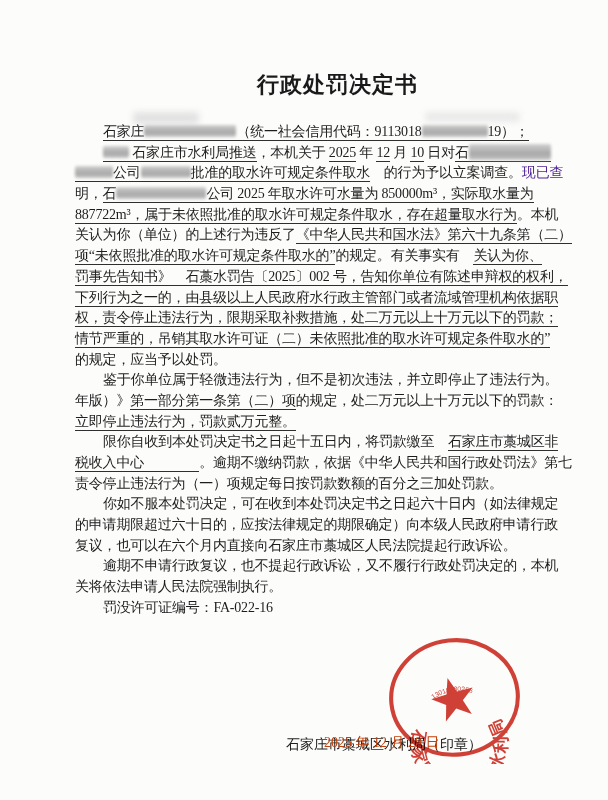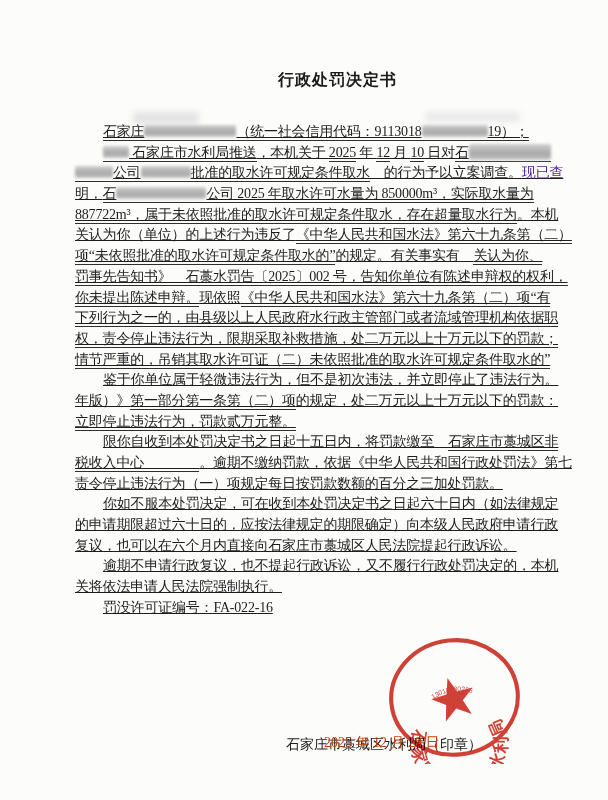--- a/index.html
+++ b/index.html
@@ -3,31 +3,31 @@
 <meta charset="utf-8">
 <style>
   html,body{margin:0;padding:0;background:#ffffff;}
   #page{
     position:relative;width:608px;height:800px;background:#fcfcfb;
     overflow:hidden;font-family:"Liberation Serif",serif;color:#1d1d1d;
   }
   #doc-title{
     position:absolute;top:70px;left:75px;width:525px;text-align:center;
     font-family:Liberation Mono, monospace;font-weight:bold;
-    font-size:16px;letter-spacing:1px;color:#1a1a1a;
+    font-size:22px;letter-spacing:1px;color:#1a1a1a;
   }
   #doc-number{
     position:absolute;top:99px;right:50px;font-size:14px;color:#222;
     letter-spacing:1px;white-space:nowrap;
   }
   #doc-body{
     position:absolute;top:122px;left:75px;width:500px;
     font-size:14px;color:#1d1d1d;
   }
-  .line{height:20.7px;line-height:20.7px;white-space:nowrap;text-decoration:underline;}
+  .line{height:20.7px;line-height:20.7px;white-space:nowrap;}
   .seg{letter-spacing:-0.2px;}
   .u{border-bottom:1px solid #2f2f2f;padding-bottom:1px;}
   .faded{color:#4c1d95;}
   .redaction{
     display:inline-block;height:12px;vertical-align:-1px;border-radius:2px;
     background:linear-gradient(180deg,#cfcfcf,#a8a8a8 60%,#c4c4c4);
     filter:blur(1.6px);
   }
   .redaction.tall{height:16px;vertical-align:-3px;}
   .scan-smudge{position:absolute;background:#e2e2e2;filter:blur(3px);border-radius:3px;}
@@ -49,24 +49,24 @@
 
   <div id="doc-body">
       <div class="line" style="padding-left: 28px;"><span class="seg u">石家庄</span><span class="seg u"><span class="redaction" style="width: 92px;"></span></span><span class="seg u">（统一社会信用代码：9113018</span><span class="seg u"><span class="redaction" style="width: 66px;"></span></span><span class="seg u">19）；</span></div>
       <div class="line" style="padding-left: 28px;"><span class="seg u"><span class="redaction" style="width: 26px;"></span></span><span class="seg u"> 石家庄市水利局推送</span><span class="seg">，本机关于 </span><span class="seg u">2025</span><span class="seg"> 年 </span><span class="seg u">12</span><span class="seg"> 月 </span><span class="seg u">10</span><span class="seg"> 日对</span><span class="seg u">石</span><span class="seg u"><span class="redaction tall" style="width: 82px;"></span></span></div>
       <div class="line"><span class="seg u"><span class="redaction" style="width: 38px;"></span></span><span class="seg u">公司</span><span class="seg u"><span class="redaction" style="width: 50px;"></span></span><span class="seg u">批准的取水许可规定条件取水</span><span class="seg">　的行为予以立案调查。</span><span class="seg faded">现已查</span></div>
       <div class="line"><span class="seg">明，</span><span class="seg u">石</span><span class="seg u"><span class="redaction" style="width: 90px;"></span></span><span class="seg u">公司 2025 年取水许可水量为 850000m³，实际取水量为</span></div>
       <div class="line"><span class="seg u">887722m³，属于未依照批准的取水许可规定条件取水，存在超量取水行为</span><span class="seg">。本机</span></div>
       <div class="line"><span class="seg">关认为你（单位）的上述行为违反了</span><span class="seg u">《中华人民共和国水法》第六十九条第（二）</span></div>
       <div class="line"><span class="seg u">项“未依照批准的取水许可规定条件取水的”</span><span class="seg">的规定。有关事实有　</span><span class="seg u">关认为你、</span></div>
       <div class="line"><span class="seg u">罚事先告知书》　石藁水罚告〔2025〕002 号，告知你单位有陈述申辩权的权利，</span></div>
-      <div class="line"><span class="seg u">你未提出陈述申辩。</span><span class="seg">现依照</span><span class="seg u">《中华人民共和国水法》第六十九条第（二）项“有</span></div>
       <div class="line"><span class="seg u">下列行为之一的，由县级以上人民政府水行政主管部门或者流域管理机构依据职</span></div>
       <div class="line"><span class="seg u">权，责令停止违法行为，限期采取补救措施，处二万元以上十万元以下的罚款；</span></div>
       <div class="line"><span class="seg u">情节严重的，吊销其取水许可证（二）未依照批准的取水许可规定条件取水的”</span></div>
+      <div class="line"><span class="seg">的规定，应当予以处罚。</span></div>
       <div class="line" style="padding-left: 28px;"><span class="seg">鉴于你单位属于轻微违法行为，但不是初次违法，并立即停止了违法行为。</span></div>
       <div class="line"><span class="seg">年版）》</span><span class="seg u">第一部分第一条第（二）项</span><span class="seg">的规定，处二万元以上十万元以下的罚款：</span></div>
       <div class="line"><span class="seg u">立即停止违法行为，罚款贰万元整。</span></div>
       <div class="line" style="padding-left: 28px;"><span class="seg">限你自收到本处罚决定书之日起十五日内，将罚款缴至　</span><span class="seg u">石家庄市藁城区非</span></div>
       <div class="line"><span class="seg u">税收入中心　　　　</span><span class="seg">。逾期不缴纳罚款，依据《中华人民共和国行政处罚法》第七</span></div>
       <div class="line"><span class="seg">责令停止违法行为（一）项规定每日按罚款数额的百分之三加处罚款。</span></div>
       <div class="line" style="padding-left: 28px;"><span class="seg">你如不服本处罚决定，可在收到本处罚决定书之日起六十日内（如法律规定</span></div>
       <div class="line"><span class="seg">的申请期限超过六十日的，应按法律规定的期限确定）向本级人民政府申请行政</span></div>
       <div class="line"><span class="seg">复议，也可以在六个月内直接向石家庄市藁城区人民法院提起行政诉讼。</span></div>
       <div class="line" style="padding-left: 28px;"><span class="seg">逾期不申请行政复议，也不提起行政诉讼，又不履行行政处罚决定的，本机</span></div>

